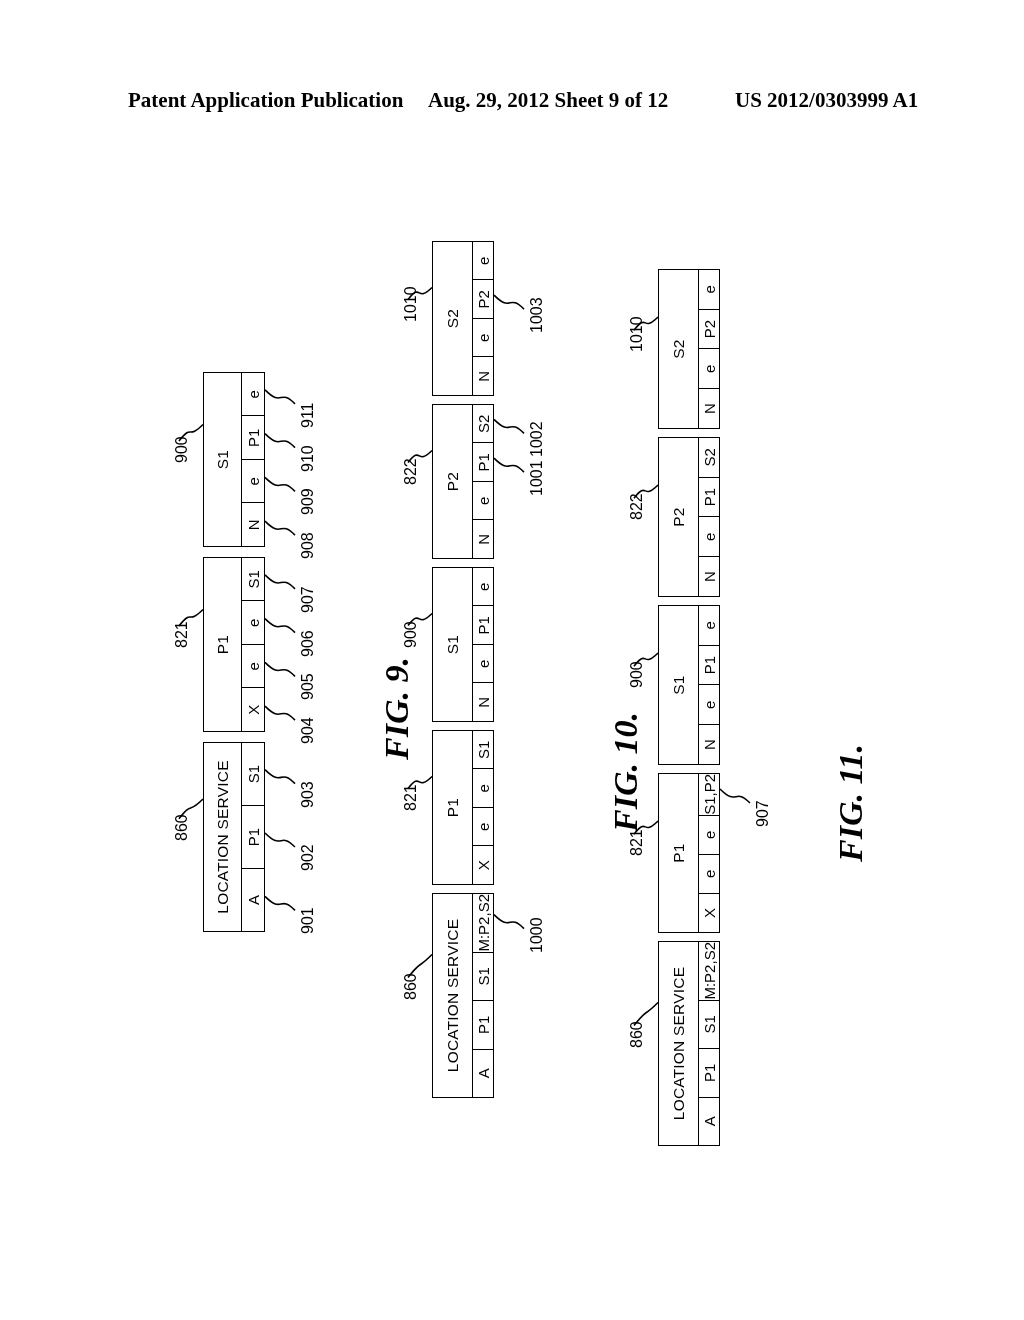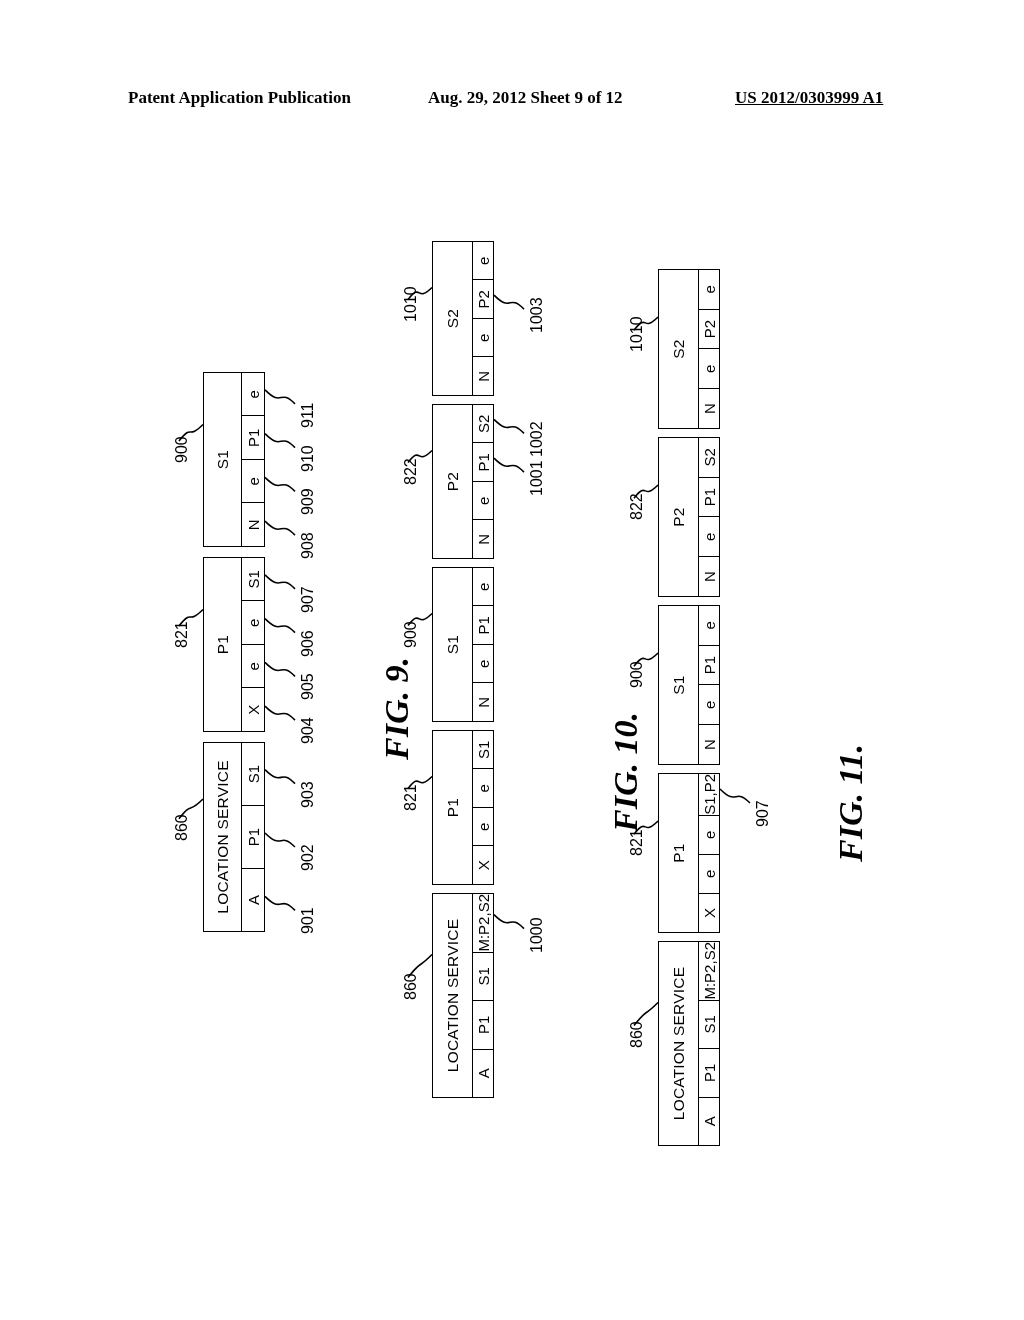--- a/index.html
+++ b/index.html
@@ -18,28 +18,28 @@
 
   
   .hdr {
     position: absolute;
     top: 88px;
     left: 0;
     width: 1020px;
     height: 26px;
     font-family: "Liberation Serif", serif;
     font-weight: bold;
-    font-size: 17px;
+    font-size: 21px;
     color: #000;
     white-space: nowrap;
   }
   .hdr span { position: absolute; top: 0; }
   .hdr .h-left   { left: 128px; }
   .hdr .h-mid    { left: 428px; }
-  .hdr .h-right  { left: 735px; text-decoration: underline; }
+  .hdr .h-right  { left: 735px; }
 
   
   .node {
     position: absolute;
     box-sizing: border-box;
     border: 1.6px solid #000;
     background: #fff;
     display: flex;
     flex-direction: row;
     transform-origin: 0 0;

